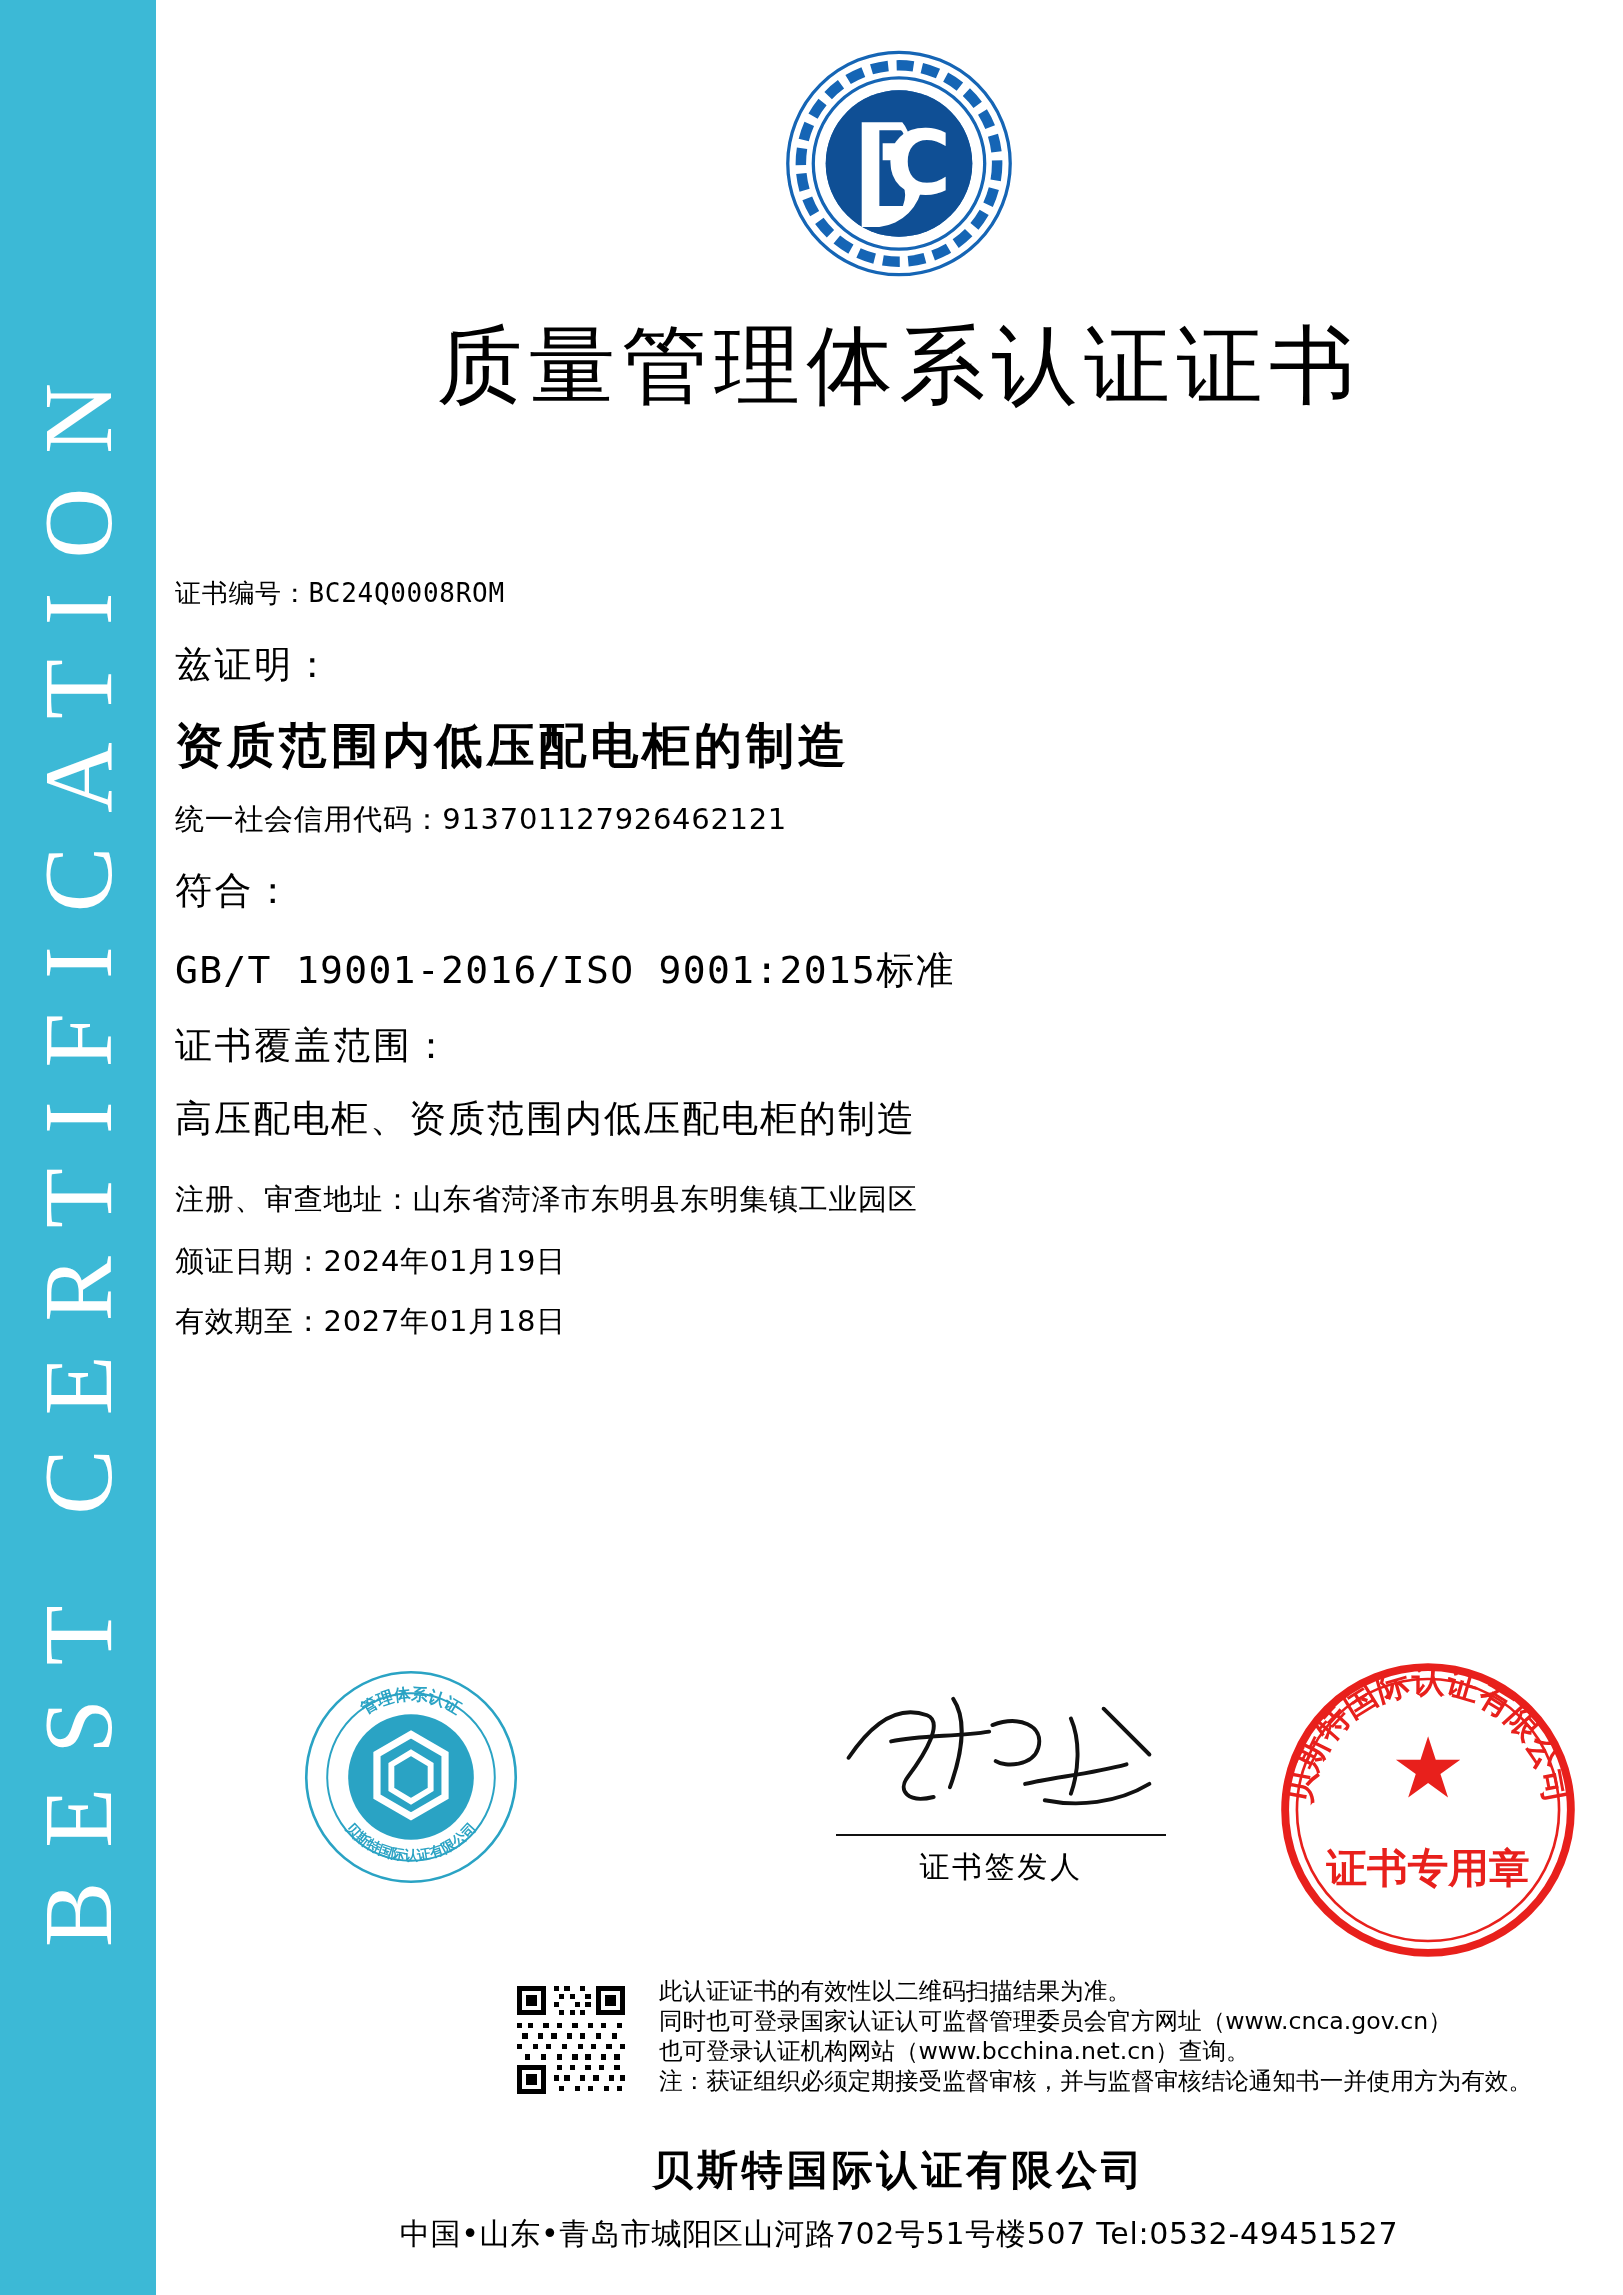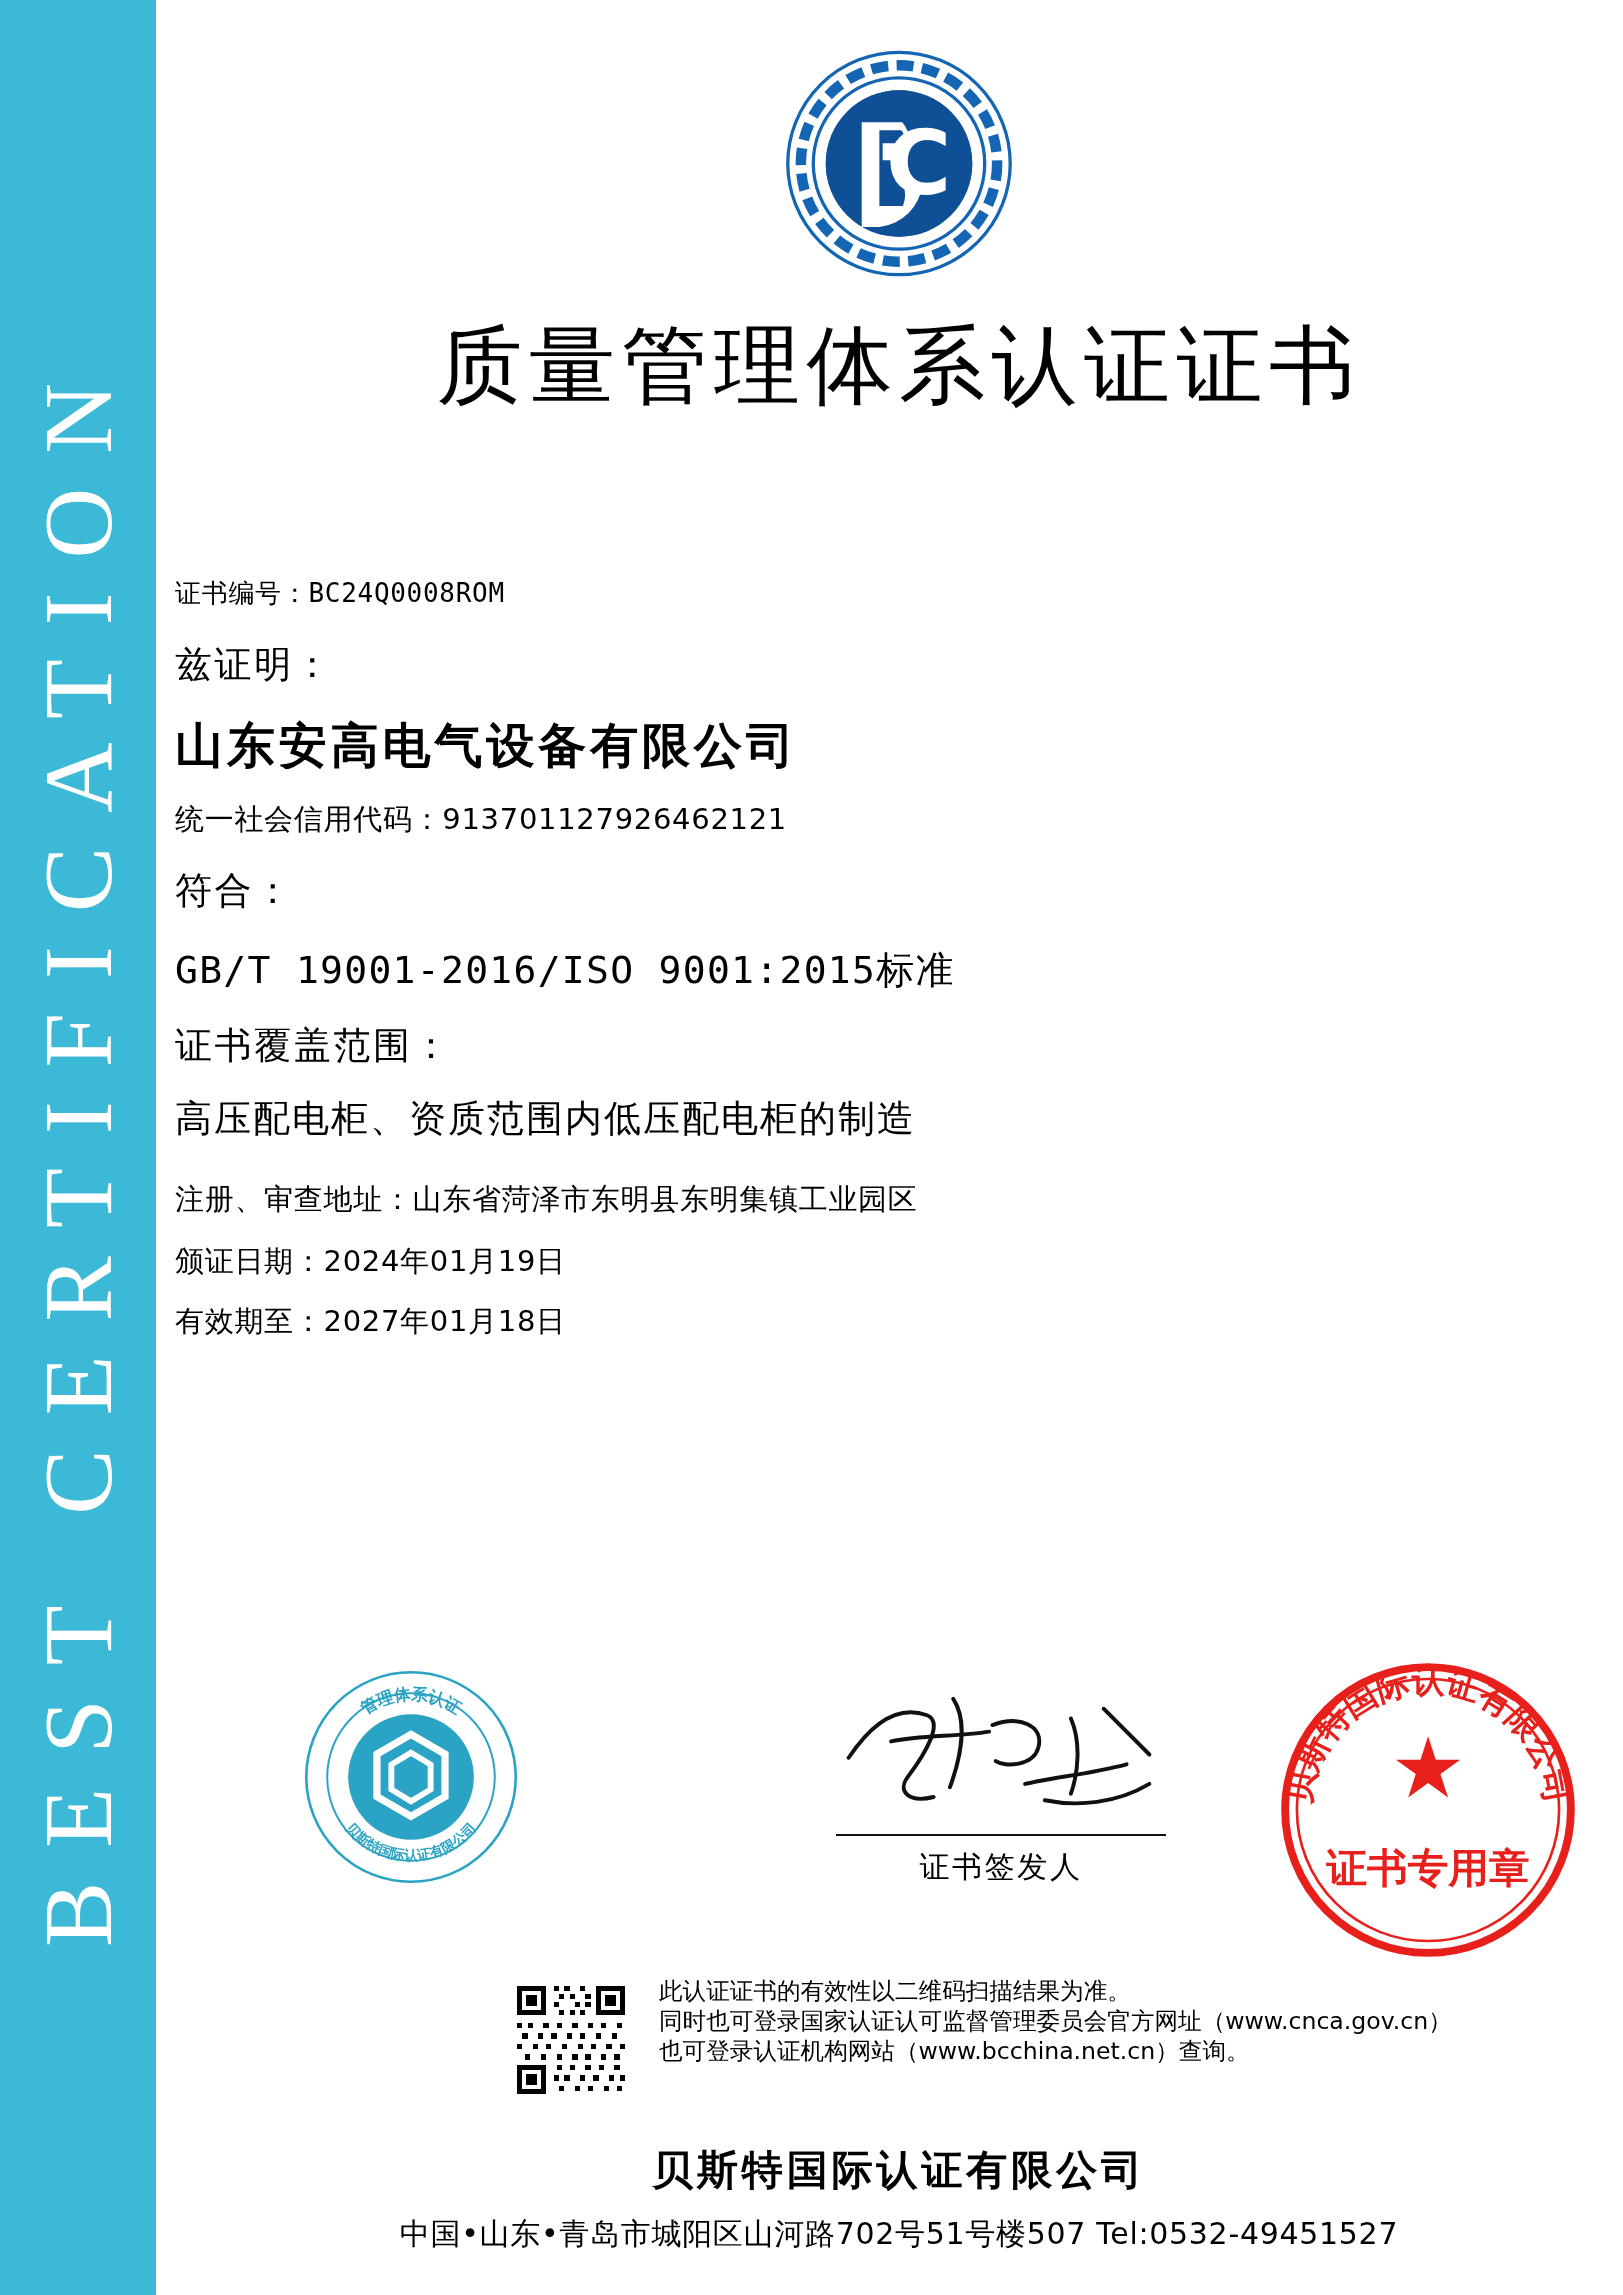--- a/index.html
+++ b/index.html
@@ -277,21 +277,21 @@
         <path d="M118 112 h62 a44 44 0 0 1 0 58 h-30 v-26 h28 a13 13 0 0 0 0 -20 h-33 v116 h36 a46 46 0 0 0 0 -34 h30 a74 74 0 0 1 -66 66 h-27 z" fill="#ffffff"></path>
         <text x="205" y="222" font-family="DejaVu Sans, sans-serif" font-size="136" font-weight="bold" fill="#ffffff" text-anchor="middle">C</text>
       </svg>
     </div>
 
     <div class="cert-title">质量管理体系认证证书</div>
 
     <div class="fields">
       <div class="row f-num">证书编号：BC24Q0008ROM</div>
       <div class="row f-label-lg">兹证明：</div>
-      <div class="row f-company">山东安高电气设备有限公司</div>
+      <div class="row f-company">资质范围内低压配电柜的制造</div>
       <div class="row f-credit">统一社会信用代码：913701127926462121</div>
       <div class="row f-label-lg">符合：</div>
       <div class="row f-standard">GB/T 19001-2016/ISO 9001:2015标准</div>
       <div class="row f-label-lg">证书覆盖范围：</div>
       <div class="row f-scope">高压配电柜、资质范围内低压配电柜的制造</div>
       <div class="row f-addr">注册、审查地址：山东省菏泽市东明县东明集镇工业园区</div>
       <div class="row f-date">颁证日期：2024年01月19日</div>
       <div class="row f-date">有效期至：2027年01月18日</div>
     </div>
 
@@ -422,20 +422,21 @@
               <rect x="58" y="80" width="4" height="4"></rect>
             <rect x="70" y="80" width="4" height="4"></rect>
               <rect x="80" y="80" width="4" height="4"></rect>
           </g>
         </svg>
       </div>
       <div class="notes">
         <div>此认证证书的有效性以二维码扫描结果为准。</div>
         <div>同时也可登录国家认证认可监督管理委员会官方网址（www.cnca.gov.cn）</div>
         <div>也可登录认证机构网站（www.bcchina.net.cn）查询。</div>
+        <div>注：获证组织必须定期接受监督审核，并与监督审核结论通知书一并使用方为有效。</div>
       </div>
     </div>
 
     <div class="footer">
       <div class="footer-company">贝斯特国际认证有限公司</div>
       <div class="footer-addr">中国•山东•青岛市城阳区山河路702号51号楼507  Tel:0532-49451527</div>
     </div>
 
   </div>
 </div>

